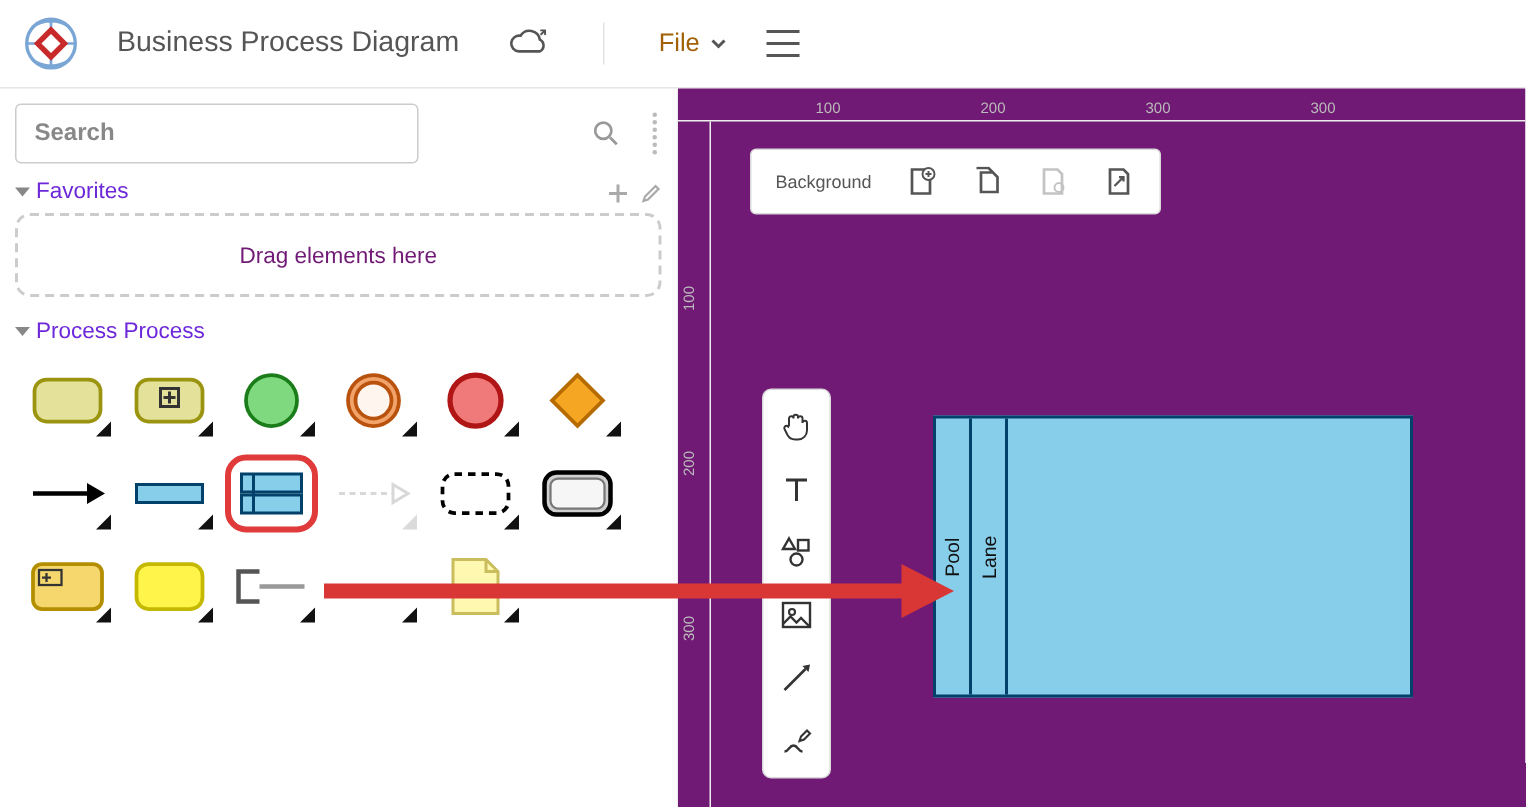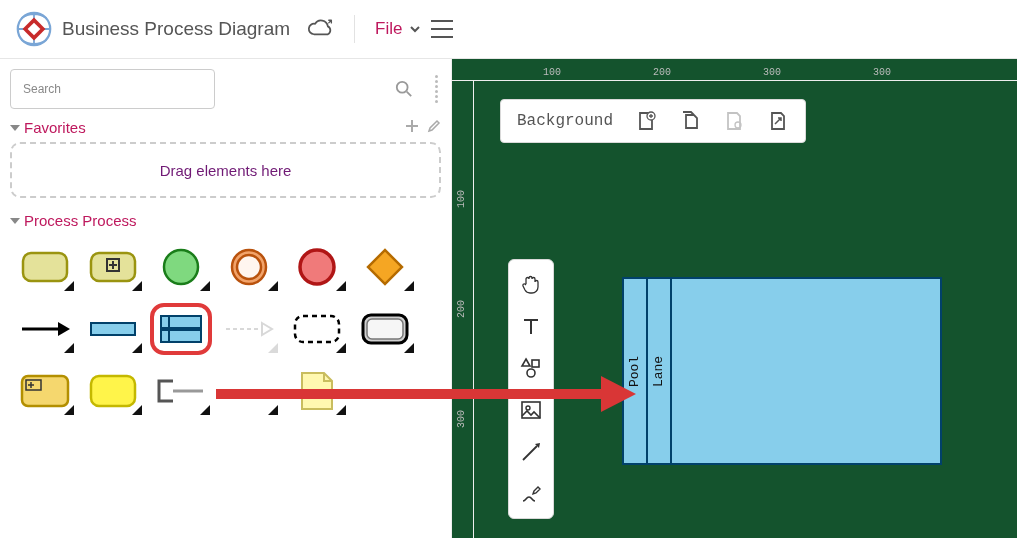--- a/index.html
+++ b/index.html
@@ -14,64 +14,65 @@
     overflow: hidden;
     position: relative;
   }
   
   .header {
     height: 59px;
     border-bottom: 1px solid #e6e6e6;
     display: flex;
     align-items: center;
     padding: 0 16px;
-    gap: 10px;
+    gap: 26px;
   }
   .logo { width: 36px; height: 36px; display: flex; align-items: center; justify-content: center; }
   .page-title { font-size: 19px; color: #555; }
   .cloud-icon { width: 28px; height: 22px; margin-left: 6px; }
   .vsep { width: 1px; height: 28px; background: #e2e2e2; margin: 0 10px; }
-  .file-menu { font-size: 17px; color: #be185d; display: flex; align-items: center; gap: 6px; cursor: pointer; }
+  .file-menu { font-size: 17px; color: #a16207; display: flex; align-items: center; gap: 6px; cursor: pointer; }
   .hamburger { width: 22px; height: 18px; display: flex; flex-direction: column; justify-content: space-between; }
   .hamburger div { height: 2px; background: #555; }
 
   
   .main { display: flex; height: calc(100% - 59px); }
 
   
   .sidebar {
     width: 452px;
     border-right: 1px solid #eee;
     padding: 10px 10px 0 10px;
     position: relative;
   }
   .search-row { display: flex; align-items: center; gap: 6px; }
   .search-input {
     flex: 1;
     height: 40px;
     border: 1px solid #ccc;
     border-radius: 4px;
-    font-size: 12px;
+    font-size: 16px;
     padding: 0 36px 0 12px;
     color: #333;
     position: relative;
+    font-weight: bold;
   }
   .search-input::placeholder { color: #888; }
   .search-wrap { position: relative; flex: 1; }
   .search-mag {
     position: absolute; right: 12px; top: 50%; transform: translateY(-50%);
     width: 18px; height: 18px; color: #999;
   }
   .drag-handle { width: 10px; display: flex; flex-direction: column; gap: 2px; align-items: center; }
   .drag-handle span { width: 3px; height: 3px; background: #bbb; border-radius: 50%; display: inline-block; }
 
   .sec-header {
-    display: flex; align-items: flex-start; justify-content: space-between;
+    display: flex; align-items: flex-end; justify-content: space-between;
     margin-top: 10px; margin-bottom: 6px;
-    font-size: 15px; color: #be185d;
+    font-size: 15px; color: #6d28d9;
   }
   .sec-header-left { display: flex; align-items: center; gap: 4px; }
   .caret-down { width:0;height:0;border-left:5px solid transparent;border-right:5px solid transparent;border-top:6px solid #888; }
   .sec-actions { display: flex; gap: 8px; color: #aaa; }
   .plus, .pencil { width: 14px; height: 14px; }
 
   .dropzone {
     border: 2px dashed #ccc;
     border-radius: 10px;
     height: 56px;
@@ -82,40 +83,40 @@
 
   .shape-grid { display: grid; grid-template-columns: repeat(6, 62px); gap: 10px 6px; margin-top: 12px; padding-left: 4px; }
   .shape-cell { width: 62px; height: 52px; display: flex; align-items: center; justify-content: center; position: relative; cursor: grab; }
   .shape-cell .corner {
     position: absolute; right: 2px; bottom: 2px;
     width: 0; height: 0; border-left: 10px solid transparent; border-bottom: 10px solid #111;
   }
   .sel-ring { border: 4px solid #e03a3a; border-radius: 14px; }
 
   
-  .canvas-area { flex: 1; position: relative; background: #14532d; font-family: Liberation Mono, monospace; }
+  .canvas-area { flex: 1; position: relative; background: #701a75; }
   .ruler-top {
     position: absolute; left: 0; right: 0; top: 0; height: 22px;
     border-bottom: 1px solid #eee;
     display: flex; align-items: flex-end;
   }
   .ruler-left {
     position: absolute; left: 0; top: 22px; bottom: 0; width: 22px;
     border-right: 1px solid #eee;
   }
   .ruler-mark { position: absolute; font-size: 10px; color: #bbb; transform: translateX(-50%); bottom: 2px; }
   .ruler-mark-v { position: absolute; font-size: 10px; color: #bbb; transform: translateY(-50%) rotate(-90deg); left: 0; }
 
   .bg-label-box {
     position: absolute; left: 48px; top: 40px;
     border: 1px solid #d9d9d9; border-radius: 4px; background: #fff;
     display: flex; align-items: center; gap: 22px;
     padding: 10px 16px;
   }
-  .bg-label-box span { font-size: 16px; color: #555; }
+  .bg-label-box span { font-size: 12px; color: #555; }
   .bg-icon { width: 22px; height: 22px; color: #555; display:flex; align-items:center; justify-content:center; cursor: pointer; }
 
   .floating-toolbar {
     position: absolute; left: 56px; top: 200px;
     border: 1px solid #d9d9d9; border-radius: 6px; background: #fff;
     display: flex; flex-direction: column; gap: 14px; padding: 10px 8px;
   }
   .ft-item { width: 28px; height: 28px; display: flex; align-items: center; justify-content: center; color: #555; cursor: pointer; }
 
   .pool {

